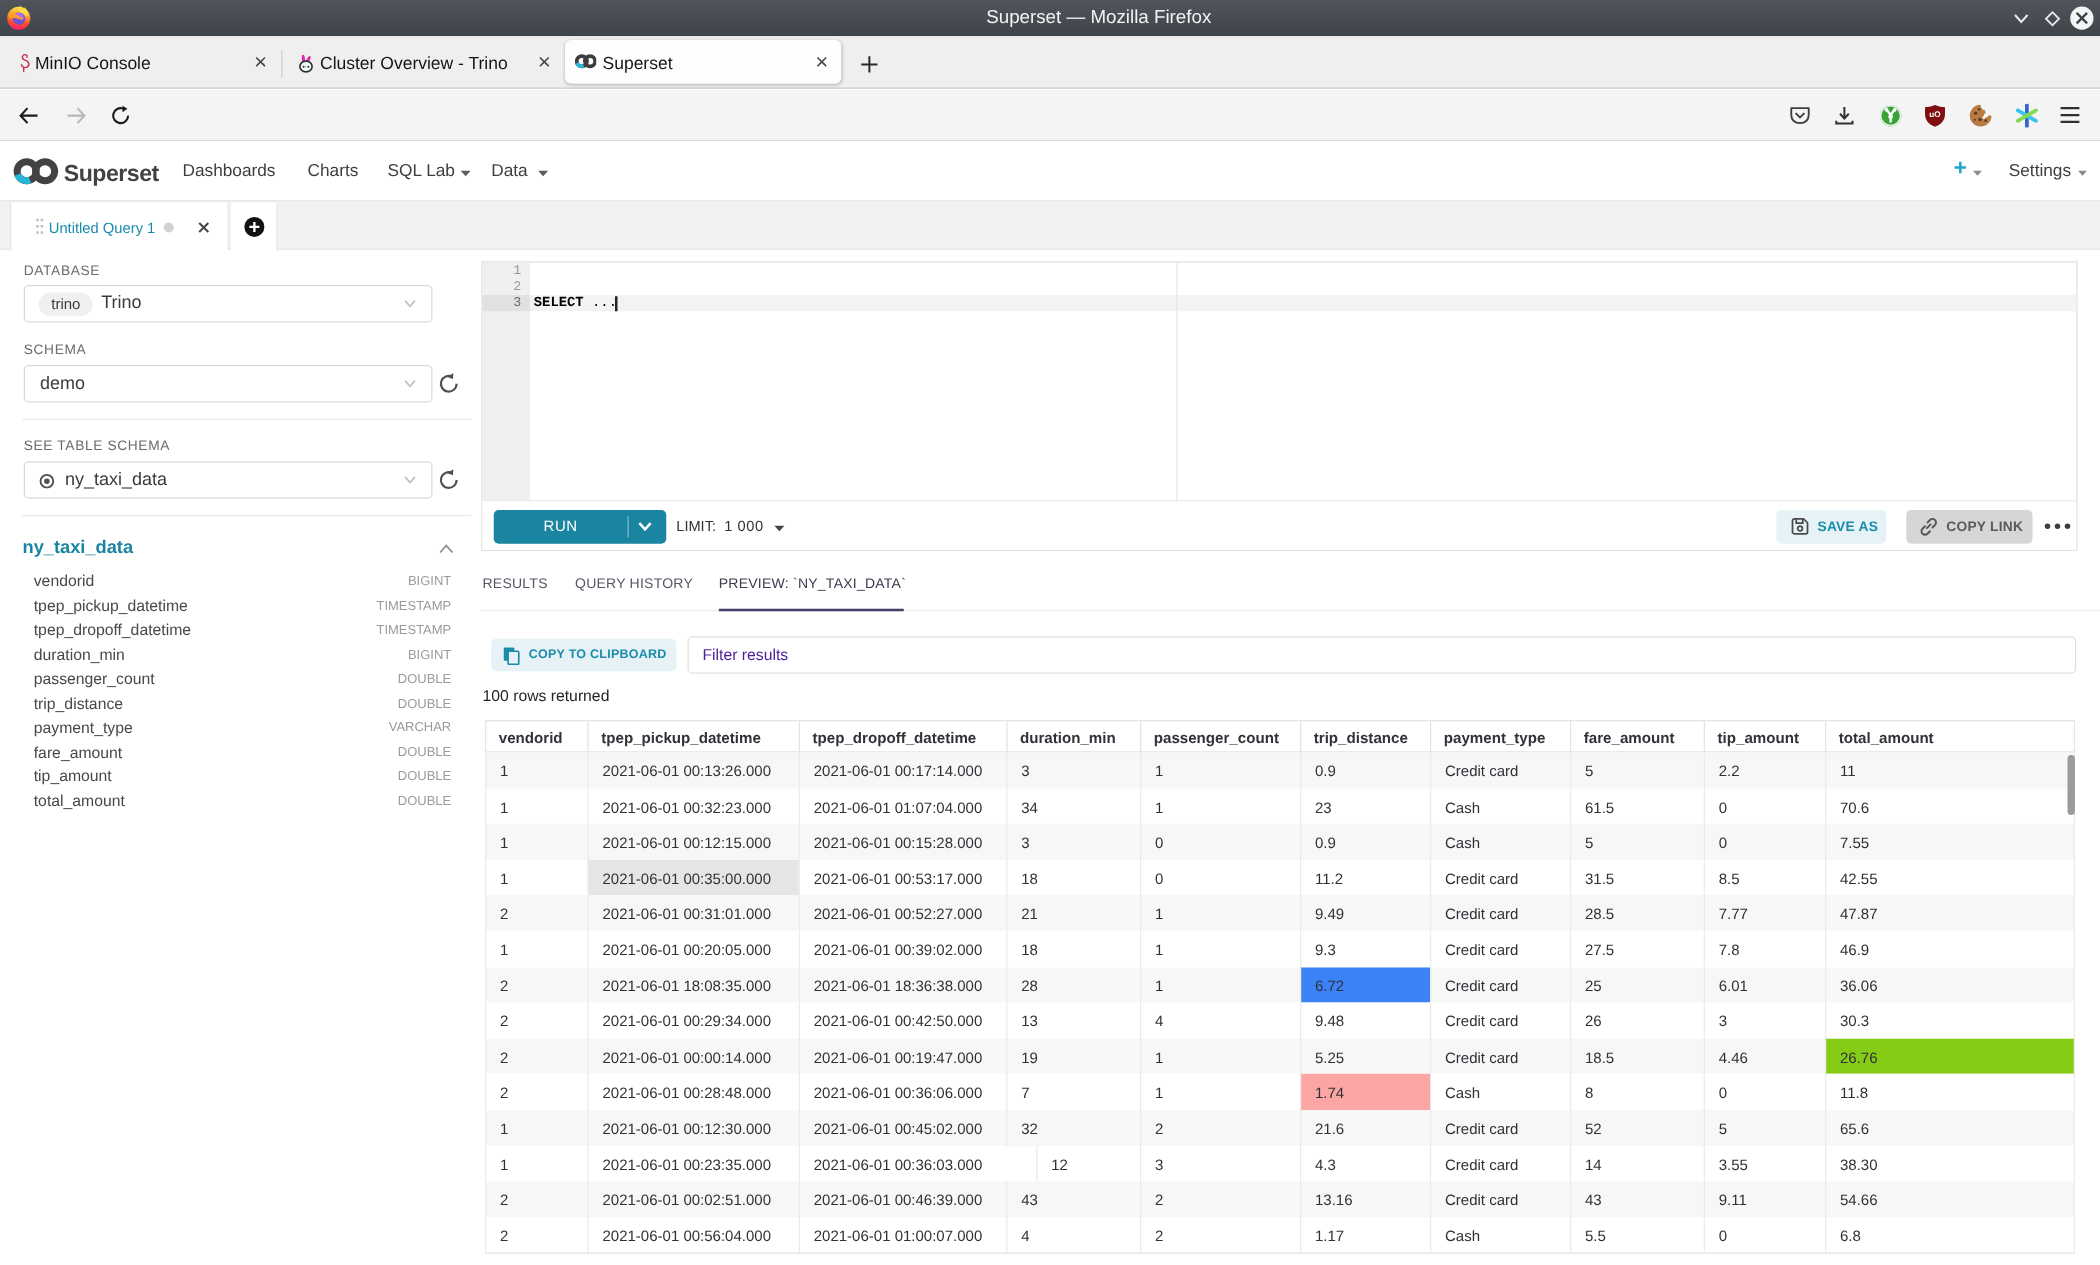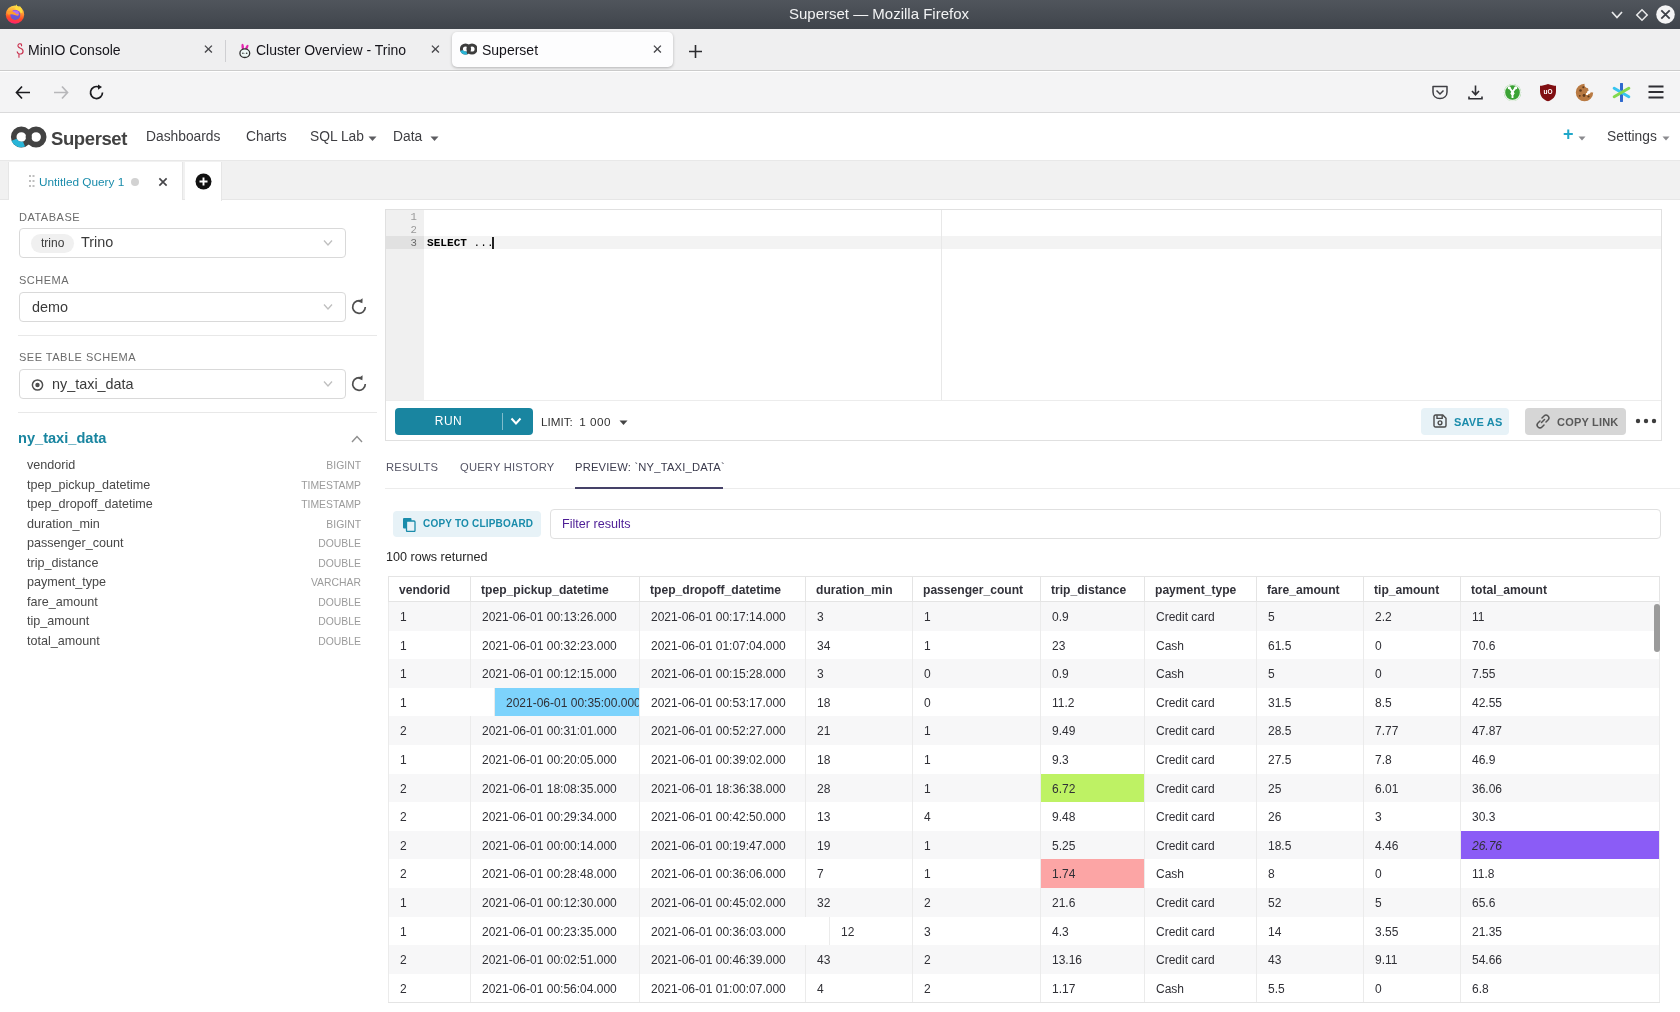--- a/index.html
+++ b/index.html
@@ -398,21 +398,21 @@
       <div class="dcell" style="left:82px;top:83.2px;width:169px;background:#f7f7f8;">2021-06-01 00:12:15.000</div>
       <div class="dcell" style="left:251px;top:83.2px;width:166px;background:#f7f7f8;">2021-06-01 00:15:28.000</div>
       <div class="dcell" style="left:417px;top:83.2px;width:107px;background:#f7f7f8;">3</div>
       <div class="dcell" style="left:524px;top:83.2px;width:128px;background:#f7f7f8;">0</div>
       <div class="dcell" style="left:652px;top:83.2px;width:104px;background:#f7f7f8;">0.9</div>
       <div class="dcell" style="left:756px;top:83.2px;width:112px;background:#f7f7f8;">Cash</div>
       <div class="dcell" style="left:868px;top:83.2px;width:107px;background:#f7f7f8;">5</div>
       <div class="dcell" style="left:975px;top:83.2px;width:97px;background:#f7f7f8;">0</div>
       <div class="dcell" style="left:1072px;top:83.2px;width:200px;background:#f7f7f8;border-right:1px solid #ebebeb;">7.55</div>
       <div class="dcell" style="left:0px;top:111.8px;width:82px;background:#ffffff;">1</div>
-      <div class="dcell" style="left:82px;top:111.8px;width:169px;background:#7dd3fc;margin-left:24px;">2021-06-01 00:35:00.000</div>
+      <div class="dcell" style="left:82px;top:111.8px;width:169px;background:#e5e5e5;">2021-06-01 00:35:00.000</div>
       <div class="dcell" style="left:251px;top:111.8px;width:166px;background:#ffffff;">2021-06-01 00:53:17.000</div>
       <div class="dcell" style="left:417px;top:111.8px;width:107px;background:#ffffff;">18</div>
       <div class="dcell" style="left:524px;top:111.8px;width:128px;background:#ffffff;">0</div>
       <div class="dcell" style="left:652px;top:111.8px;width:104px;background:#ffffff;">11.2</div>
       <div class="dcell" style="left:756px;top:111.8px;width:112px;background:#ffffff;">Credit card</div>
       <div class="dcell" style="left:868px;top:111.8px;width:107px;background:#ffffff;">31.5</div>
       <div class="dcell" style="left:975px;top:111.8px;width:97px;background:#ffffff;">8.5</div>
       <div class="dcell" style="left:1072px;top:111.8px;width:200px;background:#ffffff;border-right:1px solid #ebebeb;">42.55</div>
       <div class="dcell" style="left:0px;top:140.4px;width:82px;background:#f7f7f8;">2</div>
       <div class="dcell" style="left:82px;top:140.4px;width:169px;background:#f7f7f8;">2021-06-01 00:31:01.000</div>
@@ -432,21 +432,21 @@
       <div class="dcell" style="left:652px;top:169.0px;width:104px;background:#ffffff;">9.3</div>
       <div class="dcell" style="left:756px;top:169.0px;width:112px;background:#ffffff;">Credit card</div>
       <div class="dcell" style="left:868px;top:169.0px;width:107px;background:#ffffff;">27.5</div>
       <div class="dcell" style="left:975px;top:169.0px;width:97px;background:#ffffff;">7.8</div>
       <div class="dcell" style="left:1072px;top:169.0px;width:200px;background:#ffffff;border-right:1px solid #ebebeb;">46.9</div>
       <div class="dcell" style="left:0px;top:197.6px;width:82px;background:#f7f7f8;">2</div>
       <div class="dcell" style="left:82px;top:197.6px;width:169px;background:#f7f7f8;">2021-06-01 18:08:35.000</div>
       <div class="dcell" style="left:251px;top:197.6px;width:166px;background:#f7f7f8;">2021-06-01 18:36:38.000</div>
       <div class="dcell" style="left:417px;top:197.6px;width:107px;background:#f7f7f8;">28</div>
       <div class="dcell" style="left:524px;top:197.6px;width:128px;background:#f7f7f8;">1</div>
-      <div class="dcell" style="left:652px;top:197.6px;width:104px;background:#bef264;">6.72</div>
+      <div class="dcell" style="left:652px;top:197.6px;width:104px;background:#3b82f6;">6.72</div>
       <div class="dcell" style="left:756px;top:197.6px;width:112px;background:#f7f7f8;">Credit card</div>
       <div class="dcell" style="left:868px;top:197.6px;width:107px;background:#f7f7f8;">25</div>
       <div class="dcell" style="left:975px;top:197.6px;width:97px;background:#f7f7f8;">6.01</div>
       <div class="dcell" style="left:1072px;top:197.6px;width:200px;background:#f7f7f8;border-right:1px solid #ebebeb;">36.06</div>
       <div class="dcell" style="left:0px;top:226.2px;width:82px;background:#ffffff;">2</div>
       <div class="dcell" style="left:82px;top:226.2px;width:169px;background:#ffffff;">2021-06-01 00:29:34.000</div>
       <div class="dcell" style="left:251px;top:226.2px;width:166px;background:#ffffff;">2021-06-01 00:42:50.000</div>
       <div class="dcell" style="left:417px;top:226.2px;width:107px;background:#ffffff;">13</div>
       <div class="dcell" style="left:524px;top:226.2px;width:128px;background:#ffffff;">4</div>
       <div class="dcell" style="left:652px;top:226.2px;width:104px;background:#ffffff;">9.48</div>
@@ -456,21 +456,21 @@
       <div class="dcell" style="left:1072px;top:226.2px;width:200px;background:#ffffff;border-right:1px solid #ebebeb;">30.3</div>
       <div class="dcell" style="left:0px;top:254.8px;width:82px;background:#f7f7f8;">2</div>
       <div class="dcell" style="left:82px;top:254.8px;width:169px;background:#f7f7f8;">2021-06-01 00:00:14.000</div>
       <div class="dcell" style="left:251px;top:254.8px;width:166px;background:#f7f7f8;">2021-06-01 00:19:47.000</div>
       <div class="dcell" style="left:417px;top:254.8px;width:107px;background:#f7f7f8;">19</div>
       <div class="dcell" style="left:524px;top:254.8px;width:128px;background:#f7f7f8;">1</div>
       <div class="dcell" style="left:652px;top:254.8px;width:104px;background:#f7f7f8;">5.25</div>
       <div class="dcell" style="left:756px;top:254.8px;width:112px;background:#f7f7f8;">Credit card</div>
       <div class="dcell" style="left:868px;top:254.8px;width:107px;background:#f7f7f8;">18.5</div>
       <div class="dcell" style="left:975px;top:254.8px;width:97px;background:#f7f7f8;">4.46</div>
-      <div class="dcell" style="left:1072px;top:254.8px;width:200px;background:#8b5cf6;border-right:1px solid #ebebeb;font-style:italic;">26.76</div>
+      <div class="dcell" style="left:1072px;top:254.8px;width:200px;background:#84cc16;border-right:1px solid #ebebeb;">26.76</div>
       <div class="dcell" style="left:0px;top:283.4px;width:82px;background:#ffffff;">2</div>
       <div class="dcell" style="left:82px;top:283.4px;width:169px;background:#ffffff;">2021-06-01 00:28:48.000</div>
       <div class="dcell" style="left:251px;top:283.4px;width:166px;background:#ffffff;">2021-06-01 00:36:06.000</div>
       <div class="dcell" style="left:417px;top:283.4px;width:107px;background:#ffffff;">7</div>
       <div class="dcell" style="left:524px;top:283.4px;width:128px;background:#ffffff;">1</div>
       <div class="dcell" style="left:652px;top:283.4px;width:104px;background:#fca5a5;">1.74</div>
       <div class="dcell" style="left:756px;top:283.4px;width:112px;background:#ffffff;">Cash</div>
       <div class="dcell" style="left:868px;top:283.4px;width:107px;background:#ffffff;">8</div>
       <div class="dcell" style="left:975px;top:283.4px;width:97px;background:#ffffff;">0</div>
       <div class="dcell" style="left:1072px;top:283.4px;width:200px;background:#ffffff;border-right:1px solid #ebebeb;">11.8</div>
@@ -486,21 +486,21 @@
       <div class="dcell" style="left:1072px;top:312.0px;width:200px;background:#f7f7f8;border-right:1px solid #ebebeb;">65.6</div>
       <div class="dcell" style="left:0px;top:340.6px;width:82px;background:#ffffff;">1</div>
       <div class="dcell" style="left:82px;top:340.6px;width:169px;background:#ffffff;">2021-06-01 00:23:35.000</div>
       <div class="dcell" style="left:251px;top:340.6px;width:166px;background:#ffffff;">2021-06-01 00:36:03.000</div>
       <div class="dcell" style="left:417px;top:340.6px;width:107px;background:#ffffff;margin-left:24px;">12</div>
       <div class="dcell" style="left:524px;top:340.6px;width:128px;background:#ffffff;">3</div>
       <div class="dcell" style="left:652px;top:340.6px;width:104px;background:#ffffff;">4.3</div>
       <div class="dcell" style="left:756px;top:340.6px;width:112px;background:#ffffff;">Credit card</div>
       <div class="dcell" style="left:868px;top:340.6px;width:107px;background:#ffffff;">14</div>
       <div class="dcell" style="left:975px;top:340.6px;width:97px;background:#ffffff;">3.55</div>
-      <div class="dcell" style="left:1072px;top:340.6px;width:200px;background:#ffffff;border-right:1px solid #ebebeb;">21.35</div>
+      <div class="dcell" style="left:1072px;top:340.6px;width:200px;background:#ffffff;border-right:1px solid #ebebeb;">38.30</div>
       <div class="dcell" style="left:0px;top:369.2px;width:82px;background:#f7f7f8;">2</div>
       <div class="dcell" style="left:82px;top:369.2px;width:169px;background:#f7f7f8;">2021-06-01 00:02:51.000</div>
       <div class="dcell" style="left:251px;top:369.2px;width:166px;background:#f7f7f8;">2021-06-01 00:46:39.000</div>
       <div class="dcell" style="left:417px;top:369.2px;width:107px;background:#f7f7f8;">43</div>
       <div class="dcell" style="left:524px;top:369.2px;width:128px;background:#f7f7f8;">2</div>
       <div class="dcell" style="left:652px;top:369.2px;width:104px;background:#f7f7f8;">13.16</div>
       <div class="dcell" style="left:756px;top:369.2px;width:112px;background:#f7f7f8;">Credit card</div>
       <div class="dcell" style="left:868px;top:369.2px;width:107px;background:#f7f7f8;">43</div>
       <div class="dcell" style="left:975px;top:369.2px;width:97px;background:#f7f7f8;">9.11</div>
       <div class="dcell" style="left:1072px;top:369.2px;width:200px;background:#f7f7f8;border-right:1px solid #ebebeb;">54.66</div>

